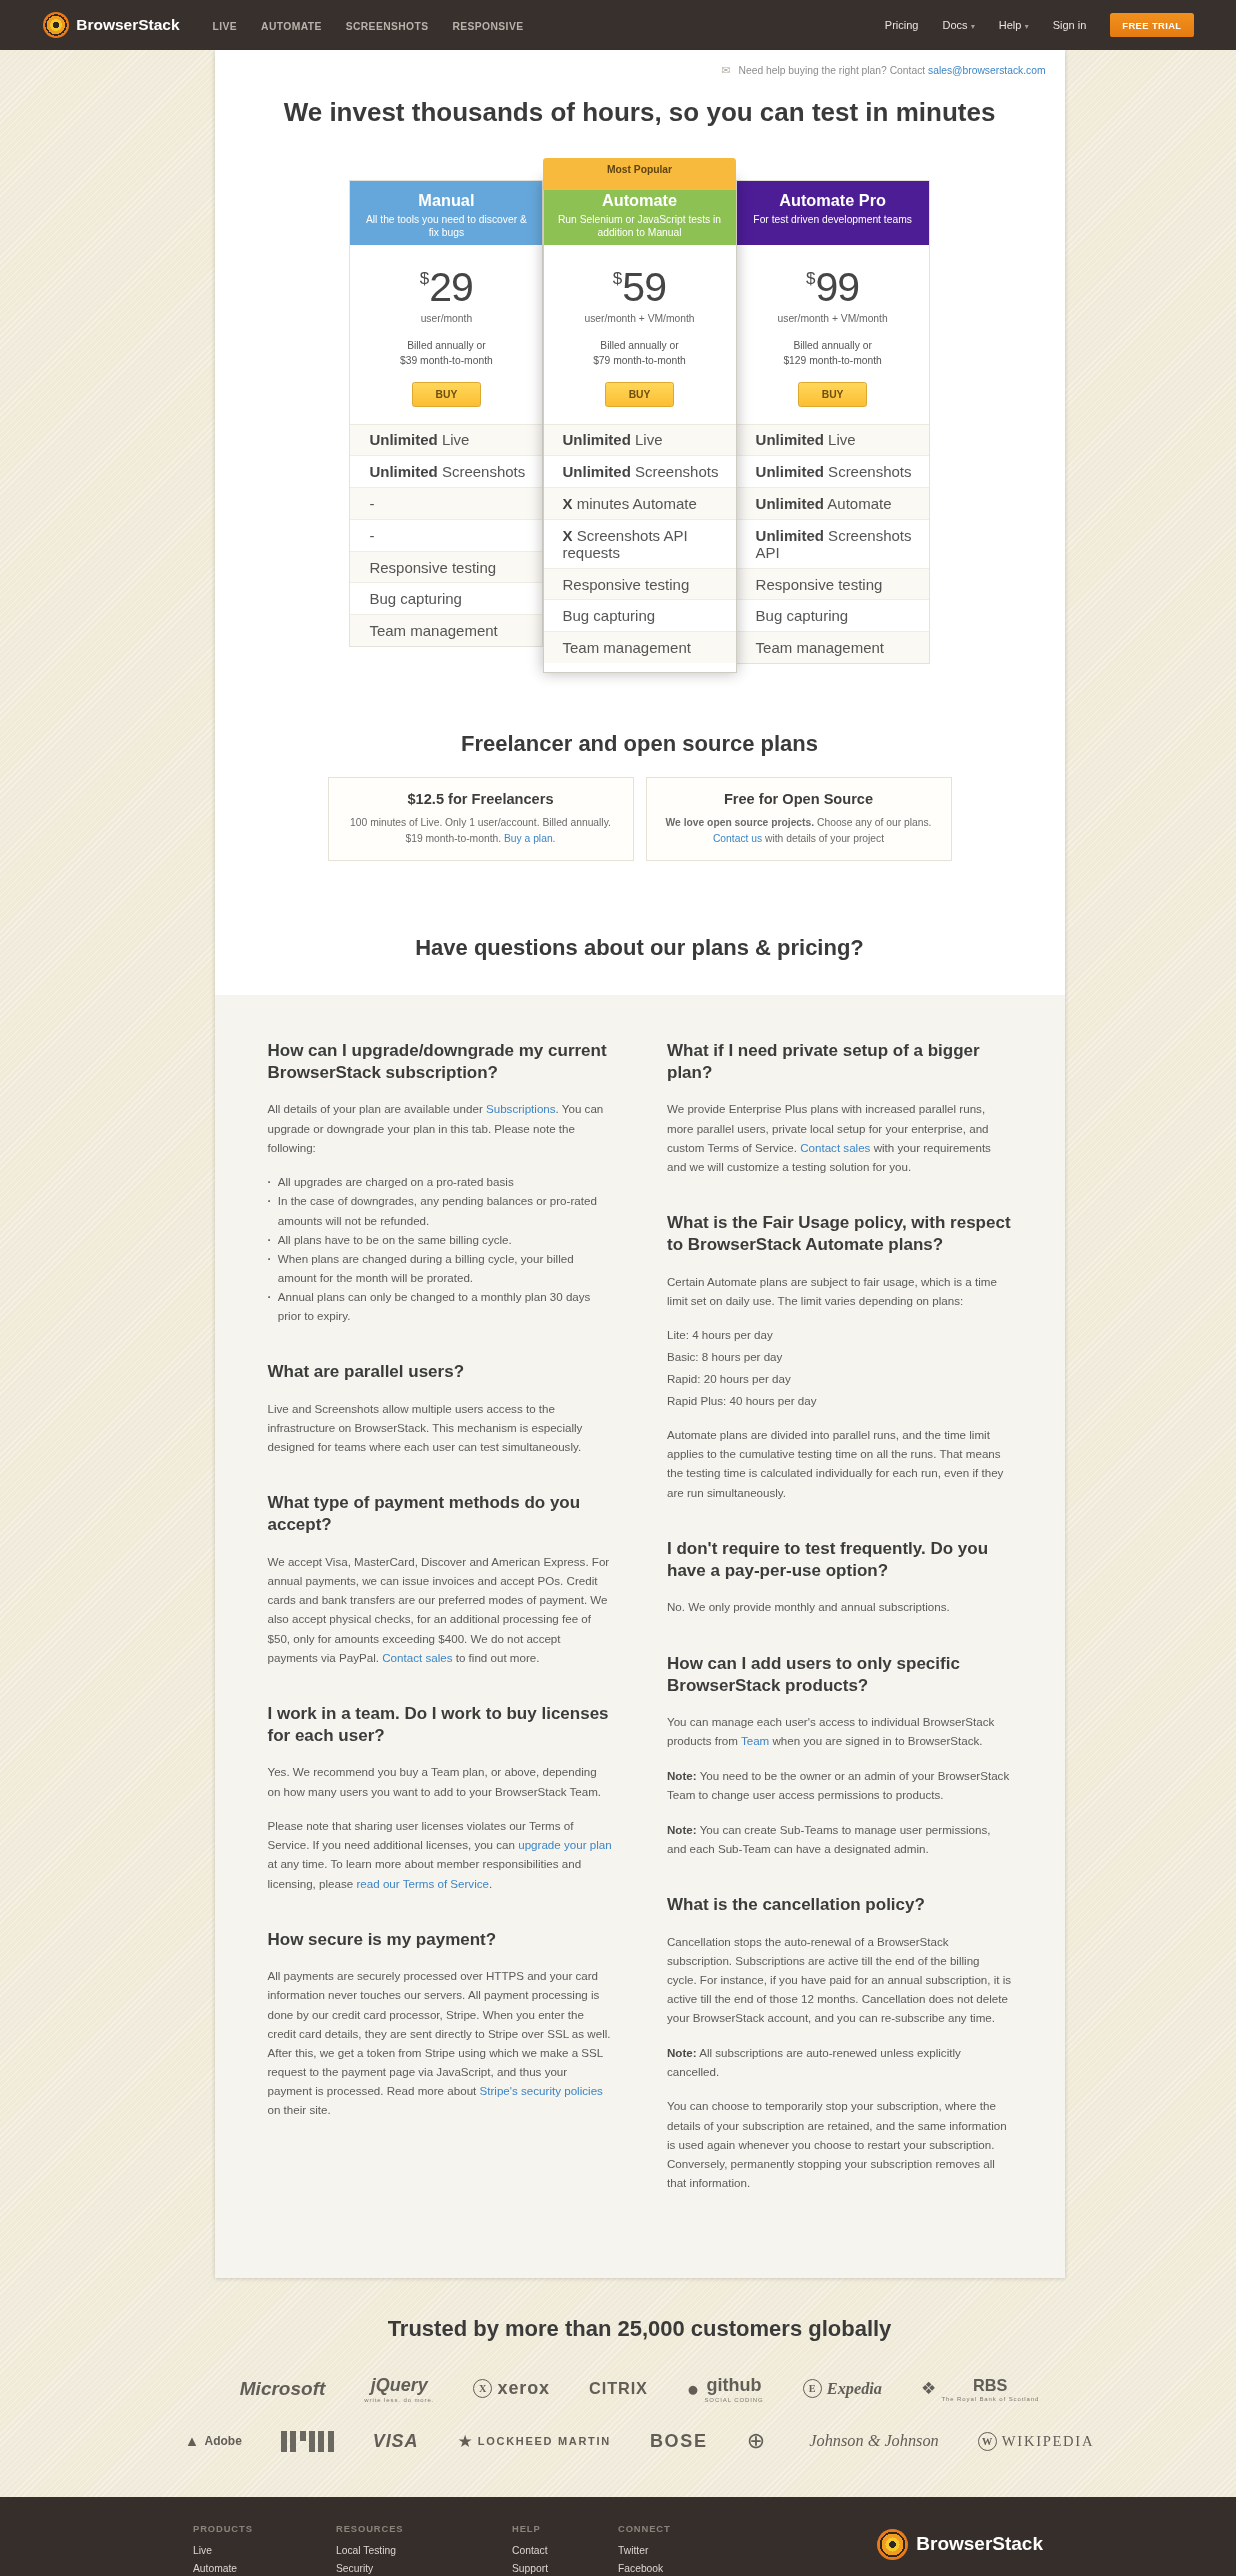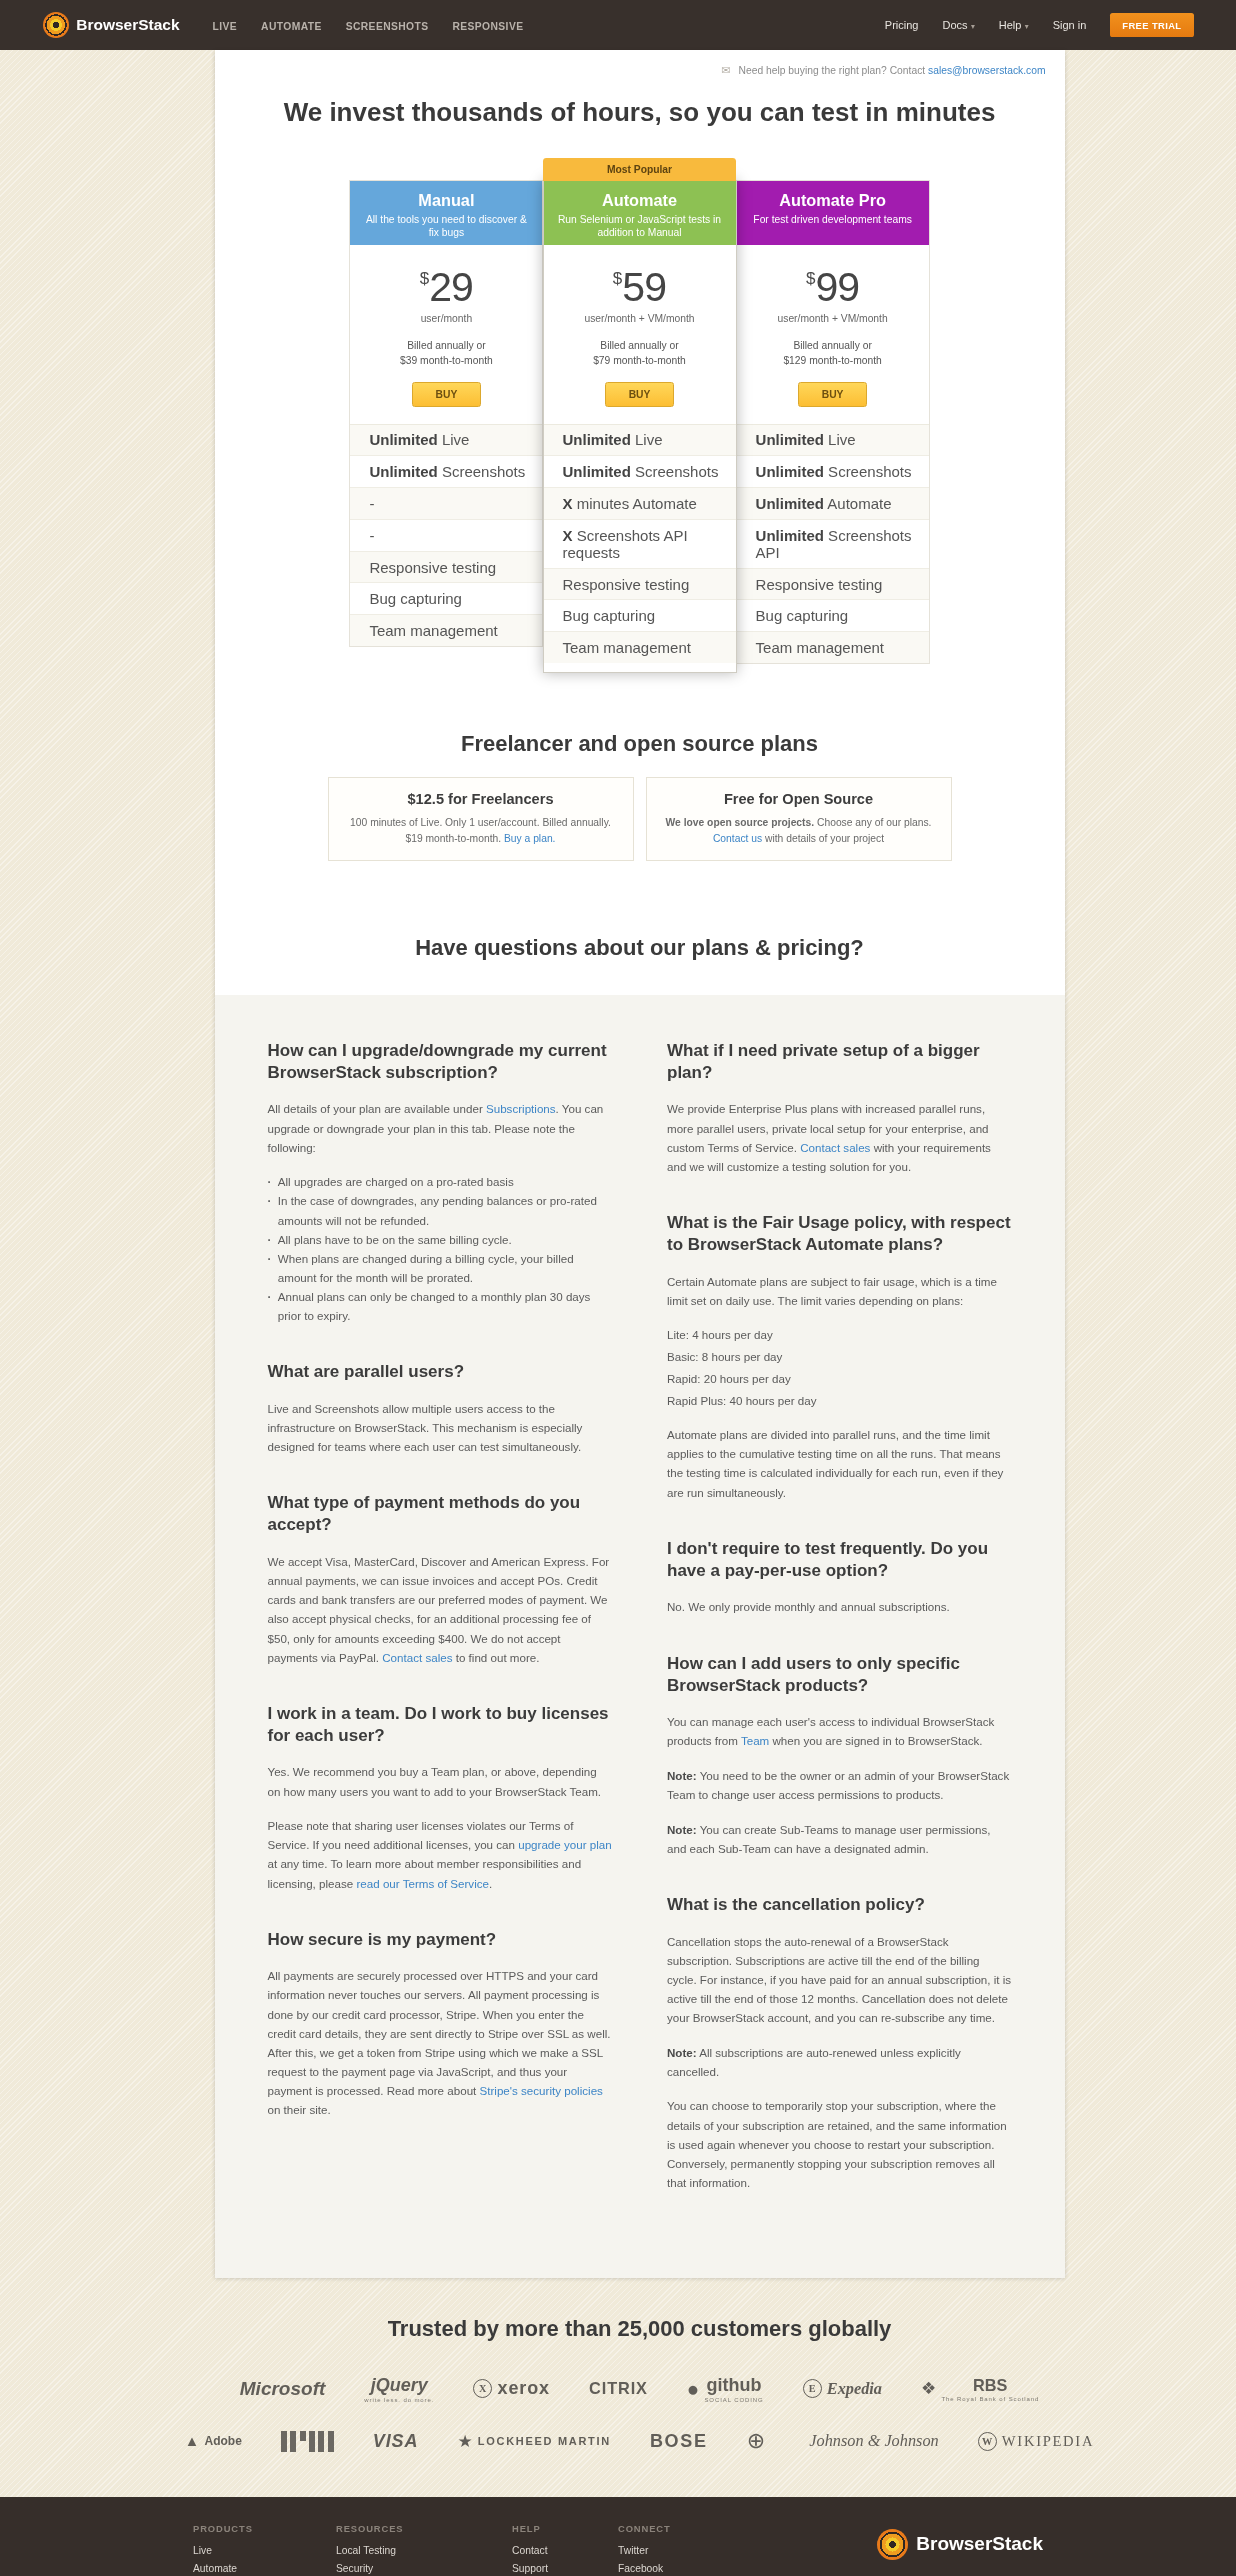--- a/index.html
+++ b/index.html
@@ -52,21 +52,21 @@
 
   
   .pricing-wrap { margin-top: 52px; display: flex; justify-content: center; align-items: flex-start; }
   .plan { width: 194px; background: #fff; border: 0.9px solid #e5e2d9; }
   .plan + .plan { margin-left: -0.9px; }
   .plan.featured {
     position: relative; z-index: 2; border-color: #cfccc2;
     box-shadow: 0 0 13.7px rgba(0,0,0,.28); padding-bottom: 8.6px;
   }
   .tab {
-    position: absolute; top: -23px; left: -0.9px; right: -0.9px; height: 23px;
+    position: absolute; top: -23px; left: -0.9px; right: -0.9px; height: 32px;
     color: #5e4411; font-weight: bold; font-size: 10.3px; text-align: center;
     line-height: 23px; border-radius: 3.4px 3.4px 0 0;
   }
   .plan-head { height: 64px; color: #fff; text-align: center; padding-top: 9.4px; }
   .plan-name { font-size: 16.3px; font-weight: bold; }
   .plan-tagline { font-size: 10.3px; margin-top: 3.4px; padding: 0 13.7px; line-height: 1.3; }
   .plan-price { text-align: center; padding: 19px 0 17px; border-bottom: 0.9px solid #eceadf; }
   .cur { font-size: 17px; color: #4c4c4c; vertical-align: 17px; }
   .amt { font-size: 41px; color: #454545; letter-spacing: -0.9px; }
   .unit { font-size: 10.3px; color: #666; margin-top: 1.7px; }
@@ -230,21 +230,21 @@
             <li><b>Unlimited</b> Live</li>
             <li><b>Unlimited</b> Screenshots</li>
             <li><b>X</b> minutes Automate</li>
             <li><b>X</b> Screenshots API requests</li>
             <li>Responsive testing</li>
             <li>Bug capturing</li>
             <li>Team management</li>
           </ul>
         </div>
         <div class="plan">
-          <div class="plan-head" style="background: #a21caf;">
+          <div class="plan-head" style="background: #4c1d95;">
             <div class="plan-name">Automate Pro</div>
             <div class="plan-tagline">For test driven development teams</div>
           </div>
           <div class="plan-price"><div class="amt-wrap"><span class="cur">$</span><span class="amt">99</span></div><div class="unit">user/month + VM/month</div><div class="billing">
               <div>Billed annually or</div>
               <div>$129 month-to-month</div>
             </div><button class="buy-btn">BUY</button></div>
           <ul class="features">
             <li><b>Unlimited</b> Live</li>
             <li><b>Unlimited</b> Screenshots</li>

